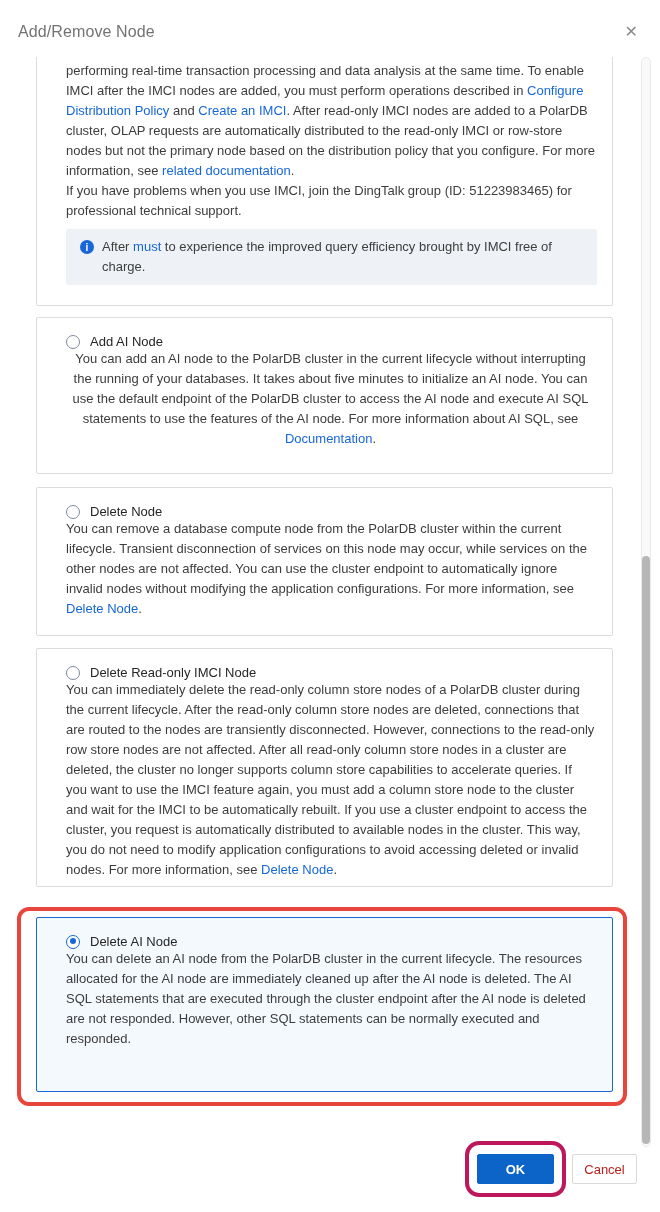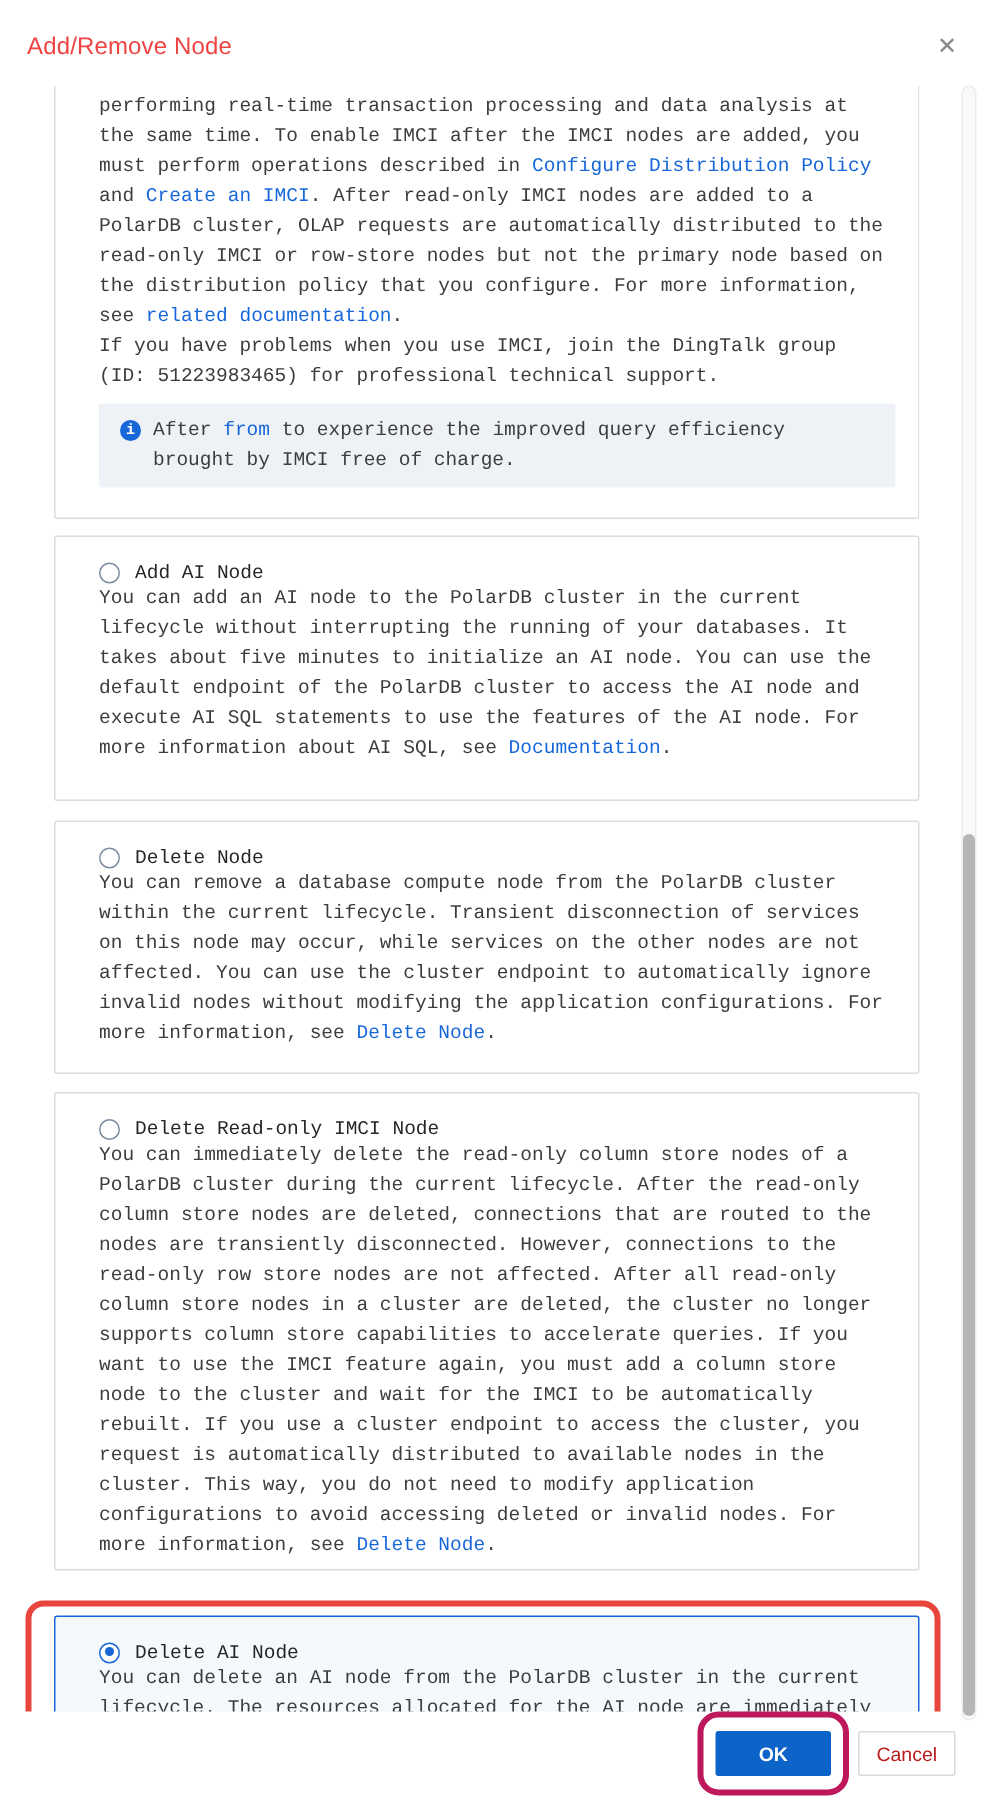--- a/index.html
+++ b/index.html
@@ -2,30 +2,29 @@
 <html><head>
 <meta charset="utf-8">
 <style>
   * { margin:0; padding:0; box-sizing:border-box; }
   html,body { width:660px; height:1212px; background:#fff; overflow:hidden; }
   body { font-family:"Liberation Sans", sans-serif; color:#3d3d3d; position:relative; }
 
   .dialog { position:relative; width:660px; height:1212px; background:#fff; }
 
   .dialog-header { padding:23px 0 0 18px; }
-  .dialog-title { font-size:16px; font-weight:500; color:#ef4444; letter-spacing:.1px; }
+  .dialog-title { font-size:16px; font-weight:500; color:#737373; letter-spacing:.1px; }
   .close { position:absolute; top:24px; right:22px; font-size:16px; color:#8a8a8a; line-height:1; cursor:pointer; }
 
   .dialog-body { position:absolute; top:57px; left:0; width:660px; height:1084px; overflow:hidden; }
 
   .option-box {
     margin-left:36px; width:577px; background:#fff;
     border:1px solid #dcdcdc; border-radius:2px;
     padding:16px 17px 20px 29px;
-    font-family:Liberation Mono, monospace;
   }
   .option-box.clipped { border-top:none; border-radius:0 0 2px 2px; padding-top:4px; padding-bottom:20px; }
 
   .desc { font-size:13px; line-height:20px; color:#3d3d3d; max-width:531px; }
   .desc + .desc { margin-top:0; }
   .option-desc { margin-top:0; }
 
   a.link { color:#1767d8; text-decoration:none; cursor:pointer; }
 
   .banner {
@@ -44,21 +43,21 @@
     flex:0 0 auto; width:14px; height:14px; border-radius:50%;
     border:1.5px solid #7d8ba1; background:#fff; position:relative;
   }
   .selected-card .radio { border:1.5px solid #1767d8; }
   .selected-card .radio::after {
     content:""; position:absolute; left:2.5px; top:2.5px; width:6px; height:6px;
     border-radius:50%; background:#1767d8;
   }
   .option-label { font-size:13px; color:#262626; }
 
-  .m-add    { margin-top:11px; padding-bottom:24px; }
+  .m-add    { margin-top:11px; padding-bottom:24px;text-align:center; }
   .m-del    { margin-top:13px; padding-bottom:16px; }
   .m-imci   { margin-top:12px; padding-bottom:6px; }
 
   .annotation-wrap {
     margin-top:20px; margin-left:17px; width:610px;
     border:4px solid #e8453c; border-radius:12px;
     padding:6px 6px 10px 15px;
   }
   .selected-card {
     margin-left:0; width:577px;
@@ -105,21 +104,21 @@
     <span class="close">✕</span>
   </div>
 
   <div class="dialog-body">
 
     <section class="option-box clipped">
       <p class="desc"><span>performing real-time transaction processing and data analysis at the same time. To enable IMCI after the IMCI nodes are added, you must perform operations described in </span><a class="link">Configure Distribution Policy</a><span> and </span><a class="link">Create an IMCI</a><span>. After read-only IMCI nodes are added to a PolarDB cluster, OLAP requests are automatically distributed to the read-only IMCI or row-store nodes but not the primary node based on the distribution policy that you configure. For more information, see </span><a class="link">related documentation</a><span>.</span></p>
       <p class="desc">If you have problems when you use IMCI, join the DingTalk group (ID: 51223983465) for professional technical support.</p>
       <div class="banner">
         <i class="info-icon">i</i>
-        <p class="desc"><span>After </span><a class="link">from</a><span> to experience the improved query efficiency brought by IMCI free of charge.</span></p>
+        <p class="desc"><span>After </span><a class="link">must</a><span> to experience the improved query efficiency brought by IMCI free of charge.</span></p>
       </div>
     </section>
 
     <section class="option-box m-add">
       <div class="option-head">
         <span class="radio"></span>
         <span class="option-label">Add AI Node</span>
       </div>
       <p class="desc option-desc"><span>You can add an AI node to the PolarDB cluster in the current lifecycle without interrupting the running of your databases. It takes about five minutes to initialize an AI node. You can use the default endpoint of the PolarDB cluster to access the AI node and execute AI SQL statements to use the features of the AI node. For more information about AI SQL, see </span><a class="link">Documentation</a><span>.</span></p>
     </section>

